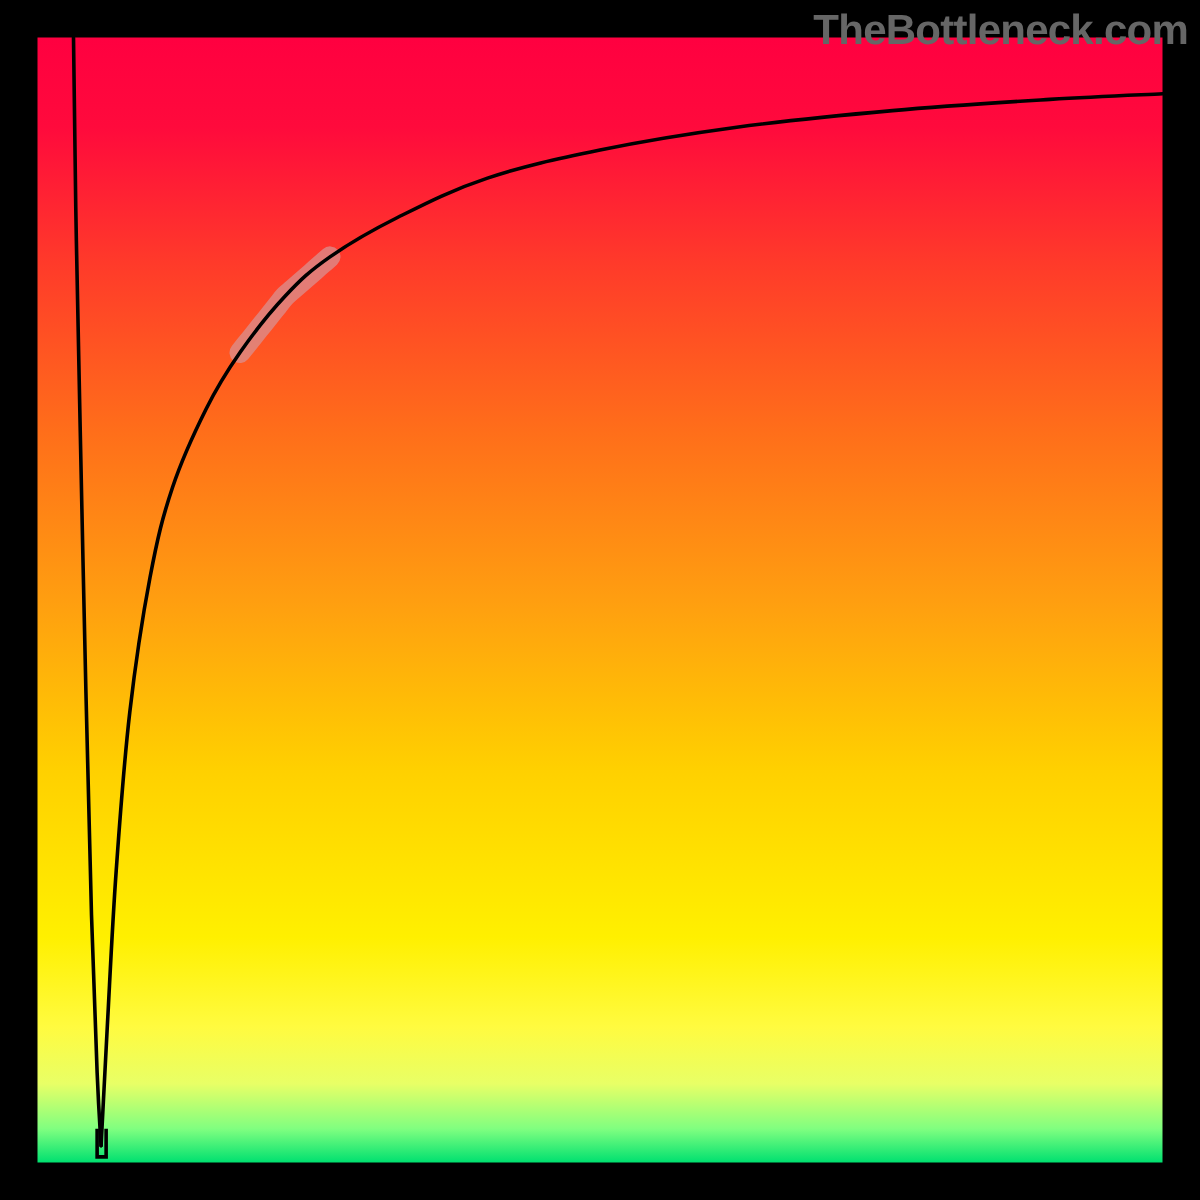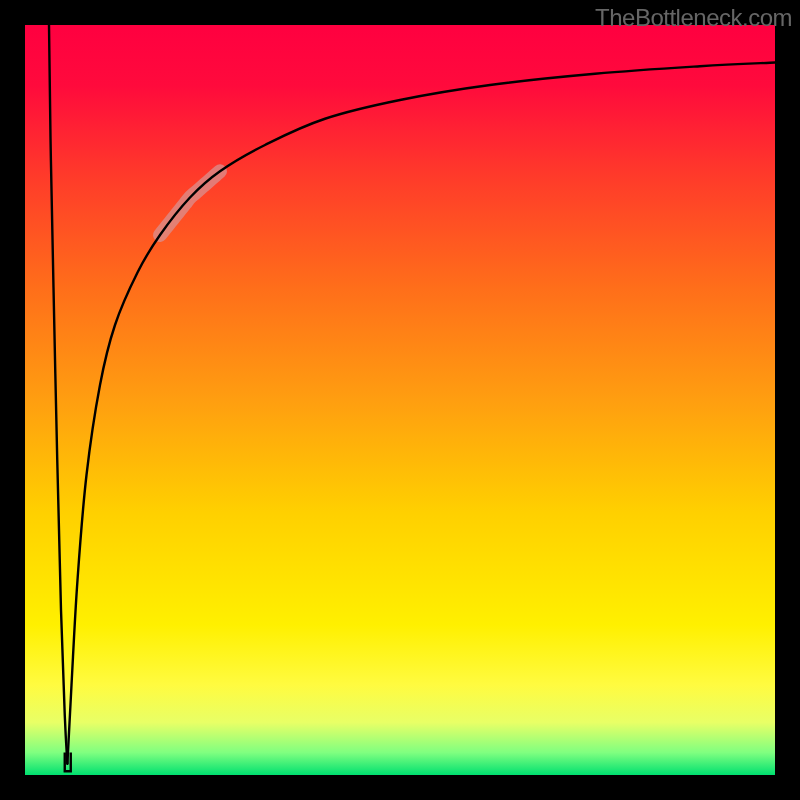--- a/index.html
+++ b/index.html
@@ -14,22 +14,22 @@
   #chart {
     position: relative;
     width: 800px;
     height: 800px;
   }
   #attribution {
     position: absolute;
     top: 4px;
     right: 8px;
     color: #666;
-    font-size: 24px;
-    font-weight: 400;
+    font-size: 28px;
+    font-weight: 700;
     letter-spacing: -0.5px;
     z-index: 5;
   }
   svg {
     position: absolute;
     top: 0;
     left: 0;
   }
 </style>
 </head>

